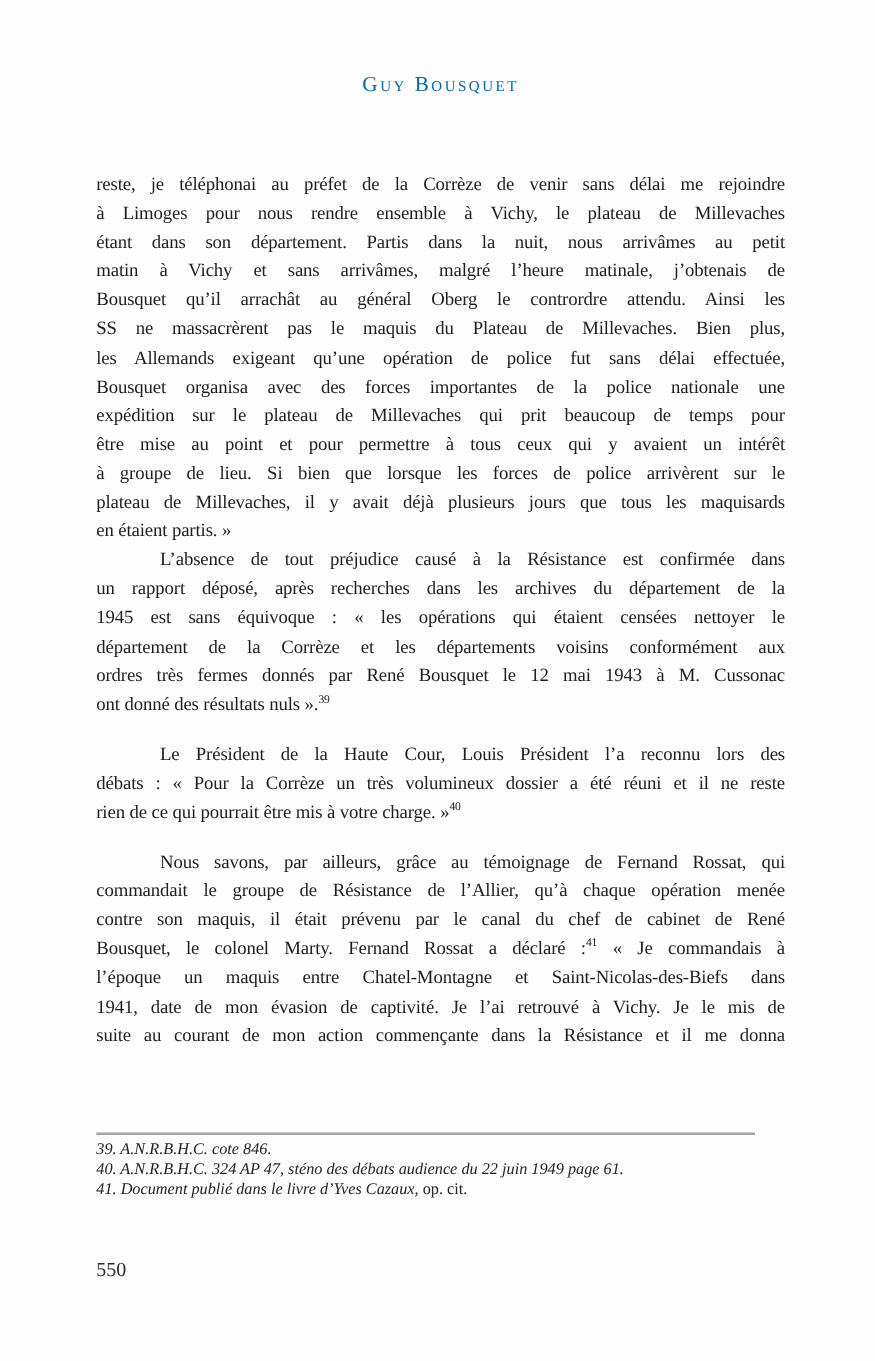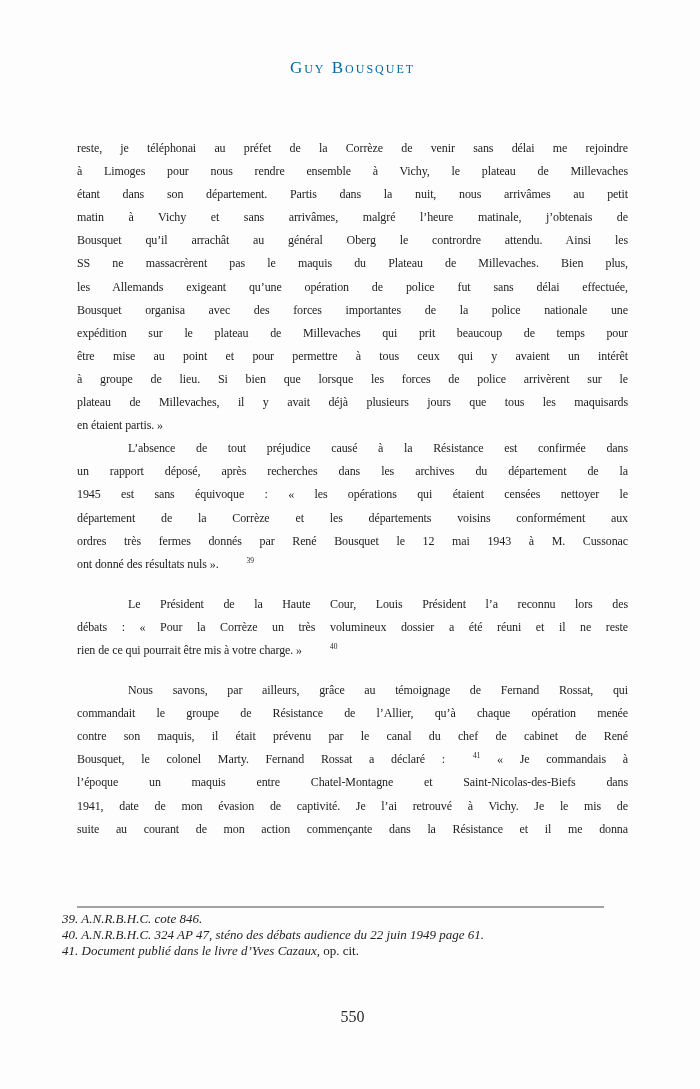--- a/index.html
+++ b/index.html
@@ -26,21 +26,21 @@
     font-size: 17px;
     font-variant: small-caps;
     letter-spacing: 2px;
     color: #0369a1;
   }
   .text-block {
     position: absolute;
     left: 77px;
     top: 137px;
     width: 551px;
-    font-size: 12px;
+    font-size: 15px;
     letter-spacing: -0.1px;
     font-family: Liberation Serif, serif;
   }
   .para { margin: 0; }
   .para.space-before { margin-top: 17px; }
   .line {
     height: 23.1px;
     line-height: 23.1px;
     text-align: justify;
     text-align-last: justify;
@@ -50,50 +50,49 @@
   .line.endpara {
     text-align-last: left;
   }
   .line.indent {
     text-indent: 51px;
   }
   .line sup {
     font-size: 0.62em;
     vertical-align: super;
     line-height: 0;
-    margin-left: 28px;
   }
   .footnote-separator {
     position: absolute;
     left: 77px;
     top: 906px;
     width: 527px;
     height: 2px;
     background: #a3a3a3;
   }
   .footnotes {
     position: absolute;
-    left: 62px;
+    left: 77px;
     top: 911px;
     width: 551px;
     font-size: 13px;
     line-height: 16.2px;
     font-style: italic;
     color: #242424;
   }
   .footnote .fn-roman {
     font-style: normal;
     margin-top: 33px;
   }
   .page-number {
     position: absolute;
     left: 77px;
     top: 1008px;
     width: 551px;
-    text-align: center;
+    text-align: left;
     font-size: 16px;
     color: #2a2a2a;
   }
 </style>
 </head>
 <body>
 
 <div class="page">
   <div class="running-header">Guy Bousquet</div>
 

